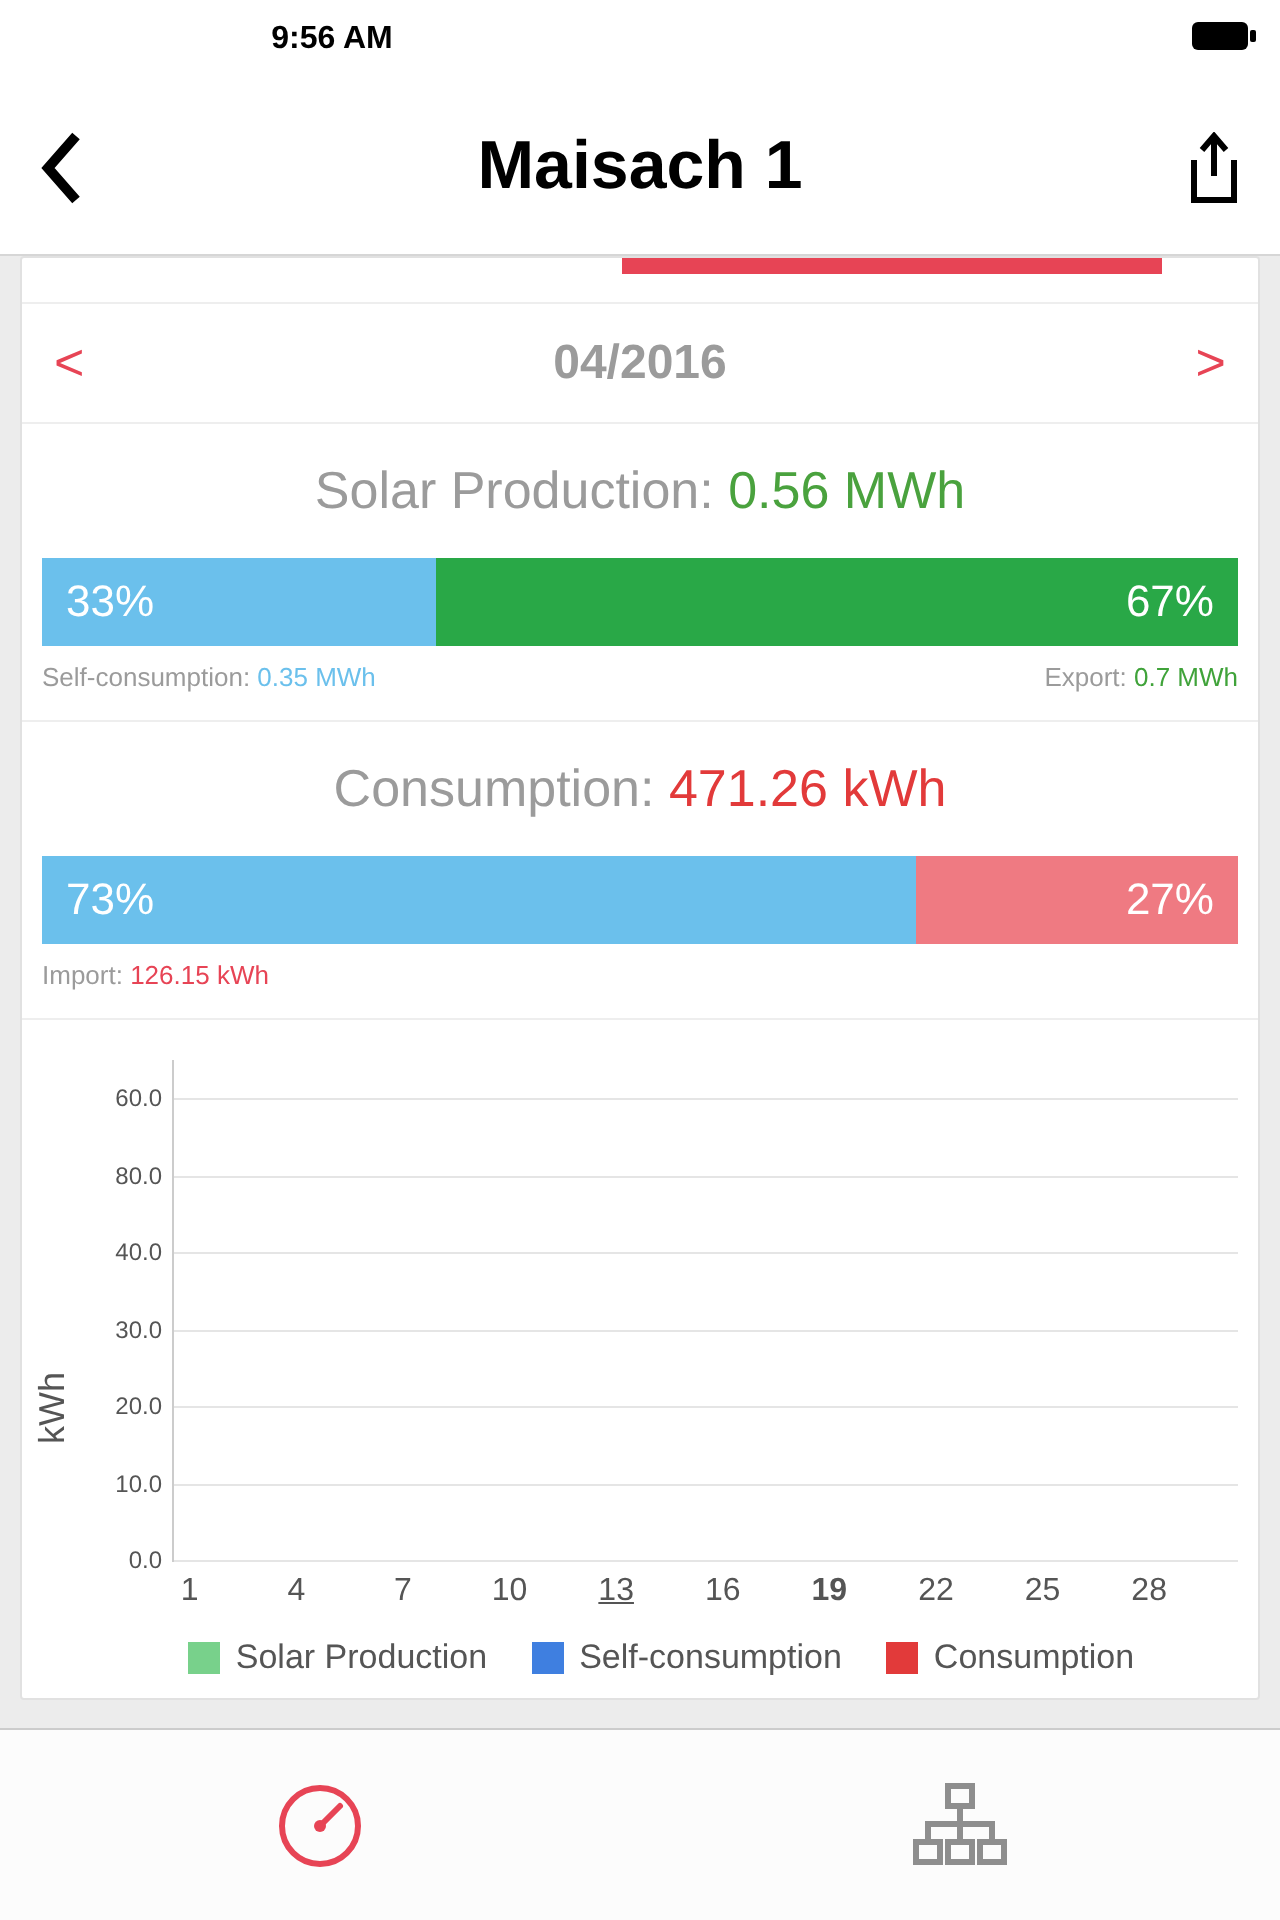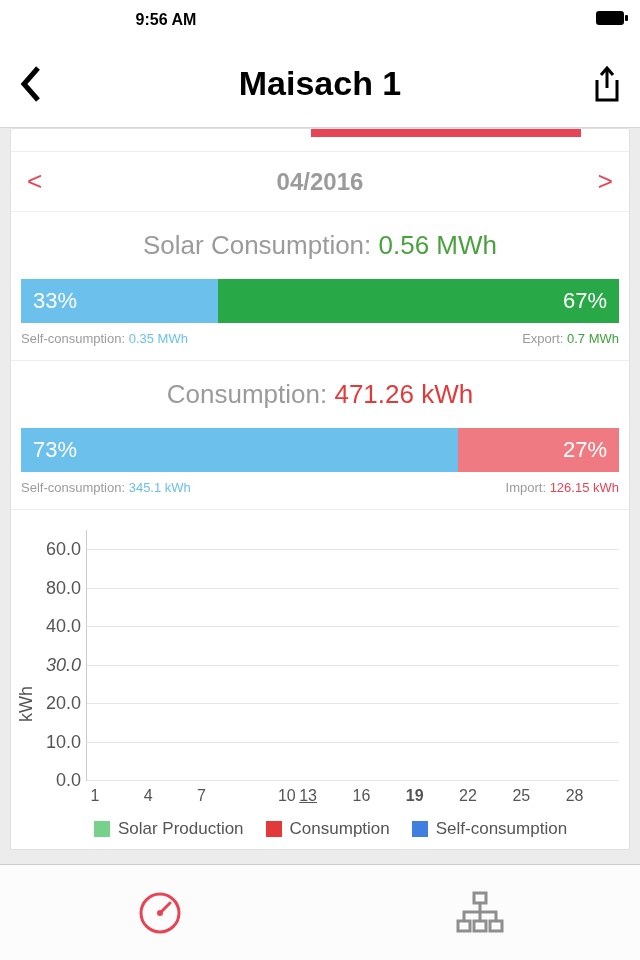--- a/index.html
+++ b/index.html
@@ -84,21 +84,21 @@
   }
   .chart-body { flex:1; }
   .plot {
     position:relative; height:250px;
     border-left:1px solid #ccc;
     margin-left:44px;
   }
   .gridline { position:absolute; left:0; right:0; border-top:1px solid #e5e5e5; }
   .ytick {
     position:absolute; left:-48px; width:42px;
-    text-align:right; font-size:18px; color:#555;
+    text-align:right; font-size:12px; color:#555;
     transform:translateY(-50%);
   }
   .bars-area {
     position:absolute; left:4px; right:4px; bottom:0; top:0;
     display:flex; align-items:flex-end;
   }
   .day {
     flex:1; display:flex; justify-content:center; align-items:flex-end; gap:1px;
   }
   .b { width:4px; }
@@ -173,21 +173,21 @@
     </div>
 
     <div class="date-nav">
       <span class="arrow">&lt;</span>
       <span class="date-label">04/2016</span>
       <span class="arrow">&gt;</span>
     </div>
 
     <div class="section">
       <div class="section-title">
-        <span class="label">Solar Consumption: </span><span style="color:#4aa23e">0.56 MWh</span>
+        <span class="label">Solar Production: </span><span style="color:#4aa23e">0.56 MWh</span>
       </div>
       <div class="bar">
         <div class="seg left" id="prod-left" style="width: 33%; background: rgb(107, 192, 236);">
             <span>33%</span>
           </div>
         <div class="seg right" id="prod-right" style="width: 67%; background: rgb(41, 168, 71);">
             <span>67%</span>
           </div>
       </div>
       <div class="under-bar">
@@ -202,21 +202,20 @@
       </div>
       <div class="bar">
         <div class="seg left" id="cons-left" style="width: 73%; background: rgb(107, 192, 236);">
             <span>73%</span>
           </div>
         <div class="seg right" id="cons-right" style="width: 27%; background: rgb(239, 122, 130);">
             <span>27%</span>
           </div>
       </div>
       <div class="under-bar">
-        <span><span>Self-consumption: </span><span class="val-blue">345.1 kWh</span></span>
         <span><span>Import: </span><span class="val-red">126.15 kWh</span></span>
       </div>
     </div>
 
     <div class="chart-section">
       <div class="chart-row">
         <div class="ylabel">kWh</div>
         <div class="chart-body">
           <div class="plot" id="plot">
             <div class="bars-area" id="bars">
@@ -371,54 +370,54 @@
                   <div class="b sc" style="height: 16.9231%;"></div>
                 </div>
               </div>
           <div class="gridline" style="top: 100%;"></div>
               <div class="ytick" style="top: 100%;">0.0</div>
               <div class="gridline" style="top: 84.6154%;"></div>
               <div class="ytick" style="top: 84.6154%;">10.0</div>
               <div class="gridline" style="top: 69.2308%;"></div>
               <div class="ytick" style="top: 69.2308%;">20.0</div>
               <div class="gridline" style="top: 53.8462%;"></div>
-              <div class="ytick" style="top: 53.8462%; font-style: italic;">30.0</div>
+              <div class="ytick" style="top: 53.8462%;">30.0</div>
               <div class="gridline" style="top: 38.4615%;"></div>
               <div class="ytick" style="top: 38.4615%;">40.0</div>
               <div class="gridline" style="top: 23.0769%;"></div>
               <div class="ytick" style="top: 23.0769%;">80.0</div>
               <div class="gridline" style="top: 7.69231%;"></div>
               <div class="ytick" style="top: 7.69231%;">60.0</div>
             </div>
           <div class="xaxis">
               <div class="xwrap" id="xwrap">
                 <span class="xt" style="left: 1.66667%;">1</span>
                 <span class="xt" style="left: 11.6667%;">4</span>
                 <span class="xt" style="left: 21.6667%;">7</span>
-                <span class="xt" style="left: 31.6667%; margin-left: 32px;">10</span>
+                <span class="xt" style="left: 31.6667%;">10</span>
                 <span class="xt" style="left: 41.6667%; text-decoration: underline;">13</span>
                 <span class="xt" style="left: 51.6667%;">16</span>
                 <span class="xt" style="left: 61.6667%; font-weight: bold;">19</span>
                 <span class="xt" style="left: 71.6667%;">22</span>
                 <span class="xt" style="left: 81.6667%;">25</span>
                 <span class="xt" style="left: 91.6667%;">28</span>
               </div>
             </div>
           <div class="legend">
             <div class="item">
                 <span class="swatch" style="background:#78d18b"></span>
                 <span>Solar Production</span>
               </div>
             <div class="item">
+                <span class="swatch" style="background:#3f7fe0"></span>
+                <span>Self-consumption</span>
+              </div>
+            <div class="item">
                 <span class="swatch" style="background:#e23a3a"></span>
                 <span>Consumption</span>
-              </div>
-            <div class="item">
-                <span class="swatch" style="background:#3f7fe0"></span>
-                <span>Self-consumption</span>
               </div>
           </div>
         </div>
       </div>
     </div>
 
   </div>
 </div>
 
 <div class="tab-bar">

